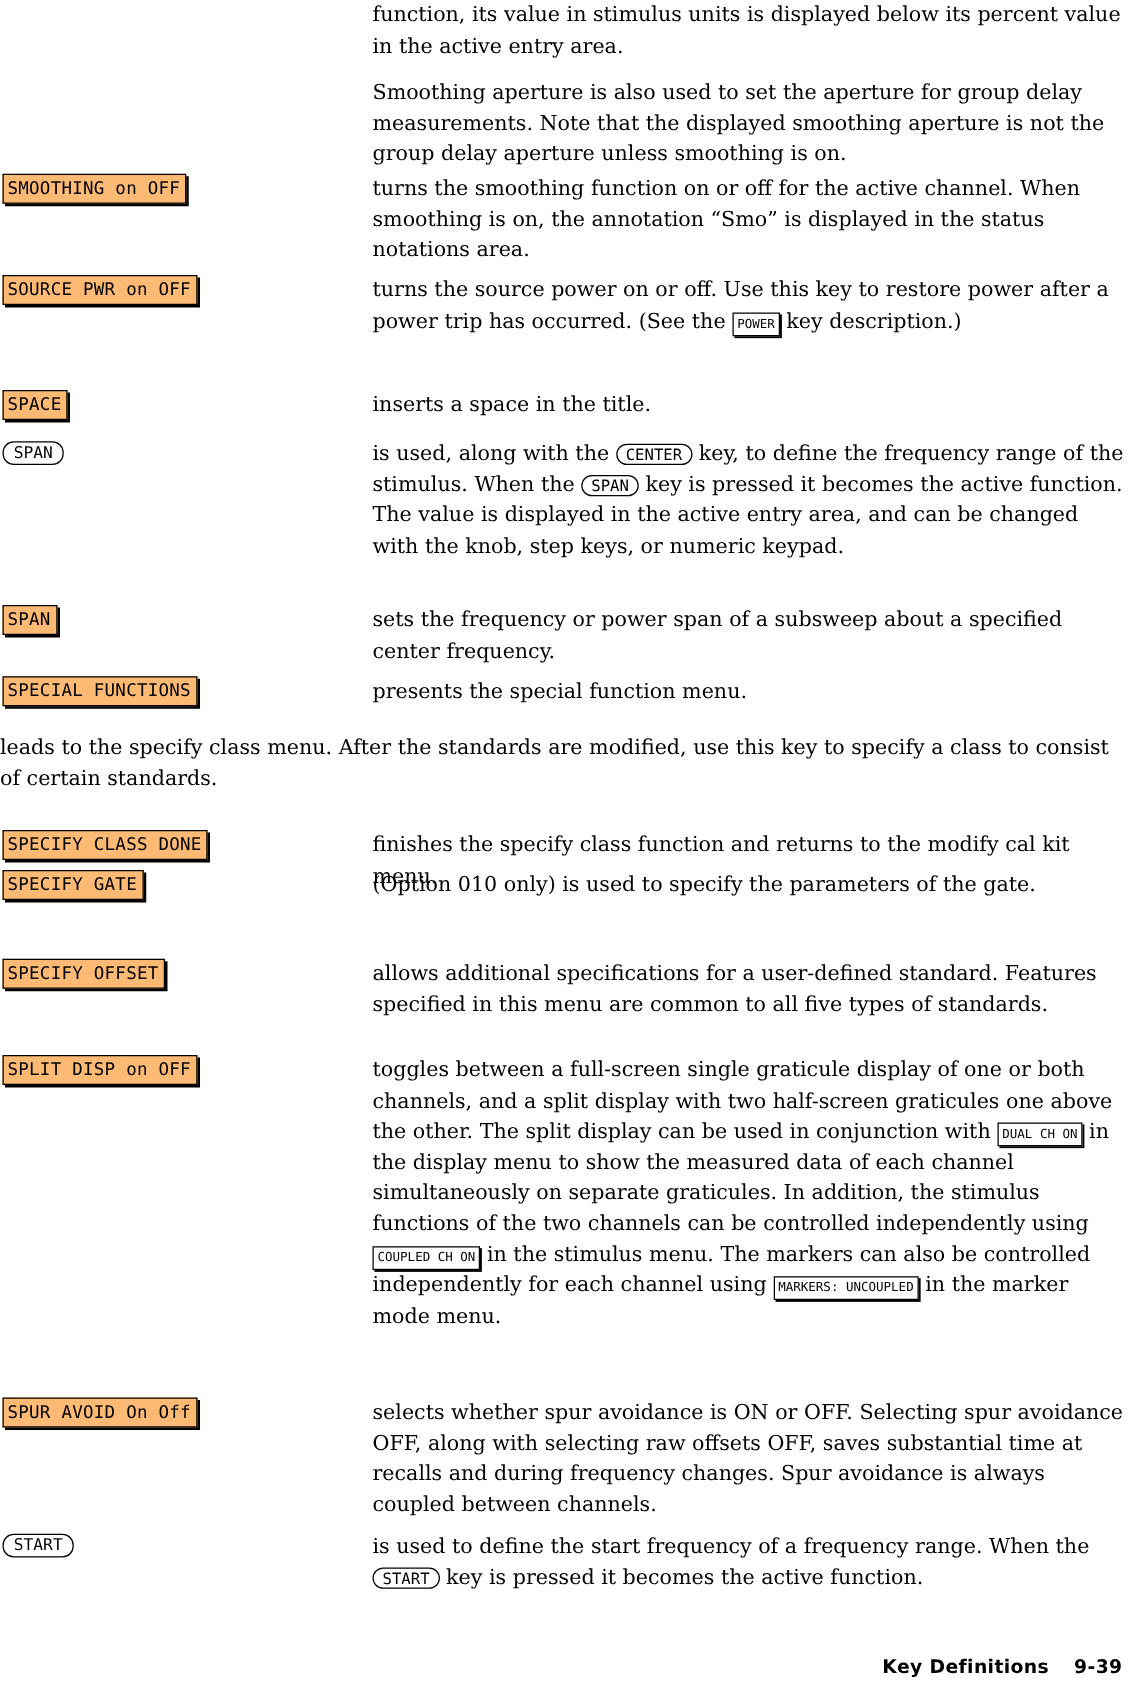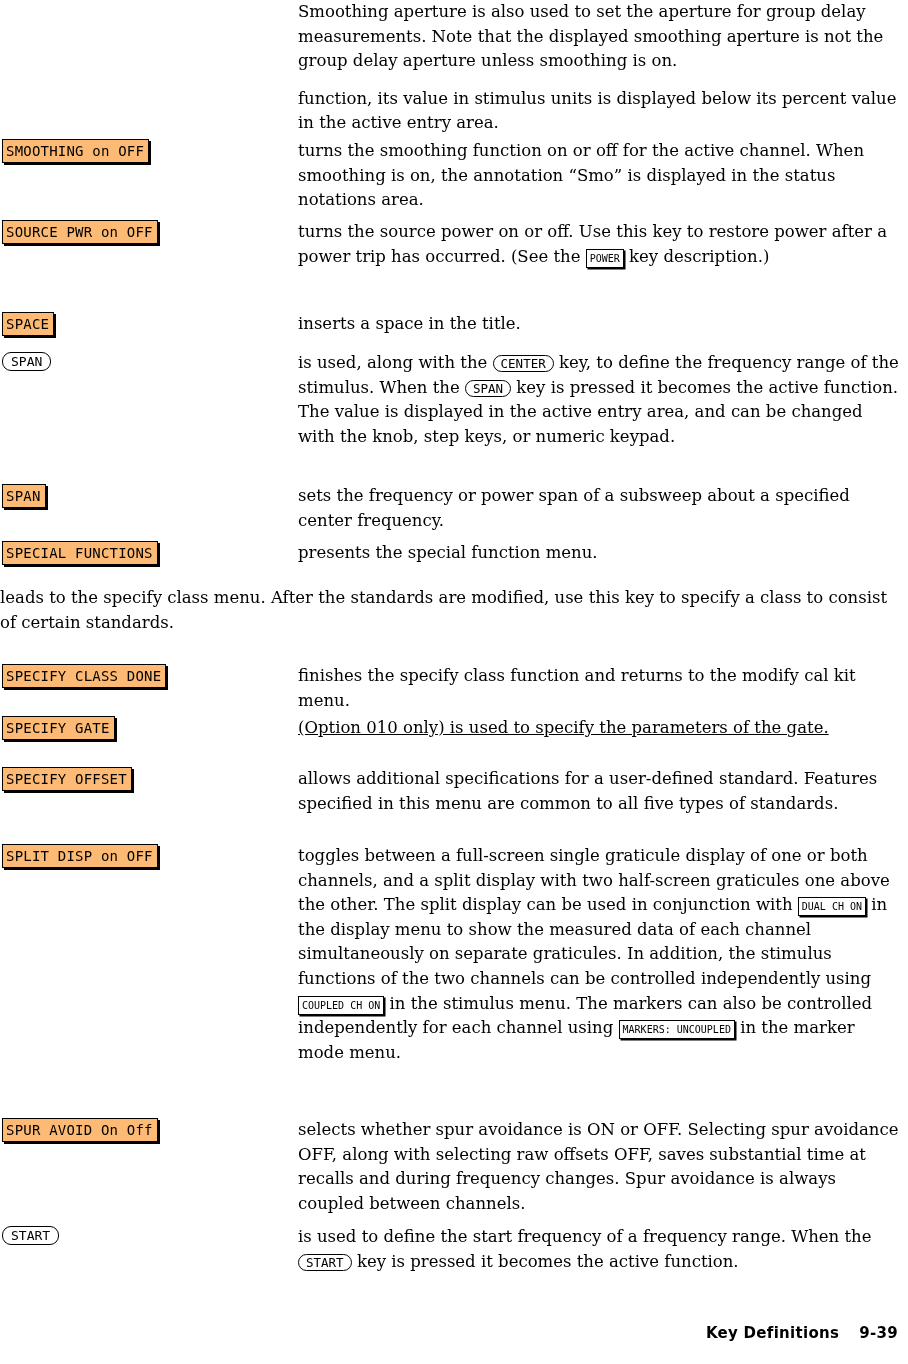--- a/index.html
+++ b/index.html
@@ -130,22 +130,22 @@
     display: inline-block;
     width: 20px;
   }
 </style>
 </head>
 <body>
 
 <div class="page">
 
   <div class="intro">
+    <p class="para">function, its value in stimulus units is displayed below its percent value in the active entry area.</p>
     <p class="para">Smoothing aperture is also used to set the aperture for group delay measurements.  Note that the displayed smoothing aperture is not the group delay aperture unless smoothing is on.</p>
-    <p class="para">function, its value in stimulus units is displayed below its percent value in the active entry area.</p>
   </div>
 
   <div class="entries">
       <div class="entry" style="position: absolute; top: 139px; left: 0px;">
         <div class="entry-inner">
           <div class="key-col"><span class="softkey">SMOOTHING on OFF</span></div>
           <div class="desc-col">
             <p class="para">turns the smoothing function on or off for the active channel.  When smoothing is on, the annotation “Smo” is displayed in the status notations area.</p>
           </div>
         </div>
@@ -198,21 +198,21 @@
         </div>
       </div>
       <div class="entry" style="position: absolute; top: 664px; left: 0px;">
         <div class="entry-inner">
           <div class="key-col"><span class="softkey">SPECIFY CLASS DONE</span></div>
           <div class="desc-col">
             <p class="para">finishes the specify class function and returns to the modify cal kit menu.</p>
           </div>
         </div>
       </div>
-      <div class="entry" style="position: absolute; top: 716px; left: 0px; text-decoration: underline;">
+      <div class="entry" style="position: absolute; top: 696px; left: 0px;">
         <div class="entry-inner">
           <div class="key-col"><span class="softkey">SPECIFY GATE</span></div>
           <div class="desc-col">
             <p class="para">(Option 010 only) is used to specify the parameters of the gate.</p>
           </div>
         </div>
       </div>
       <div class="entry" style="position: absolute; top: 767px; left: 0px;">
         <div class="entry-inner">
           <div class="key-col"><span class="softkey">SPECIFY OFFSET</span></div>

